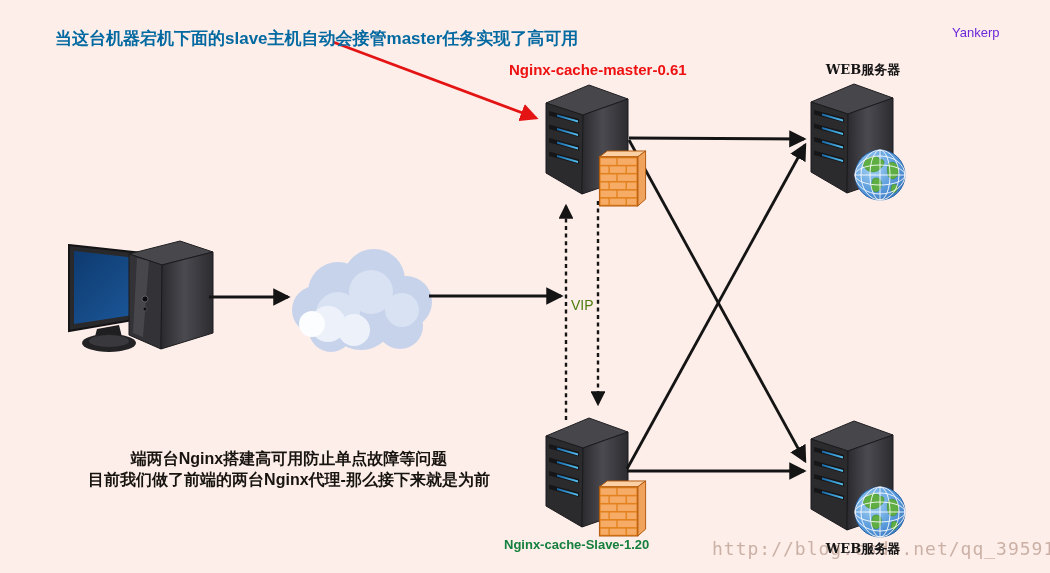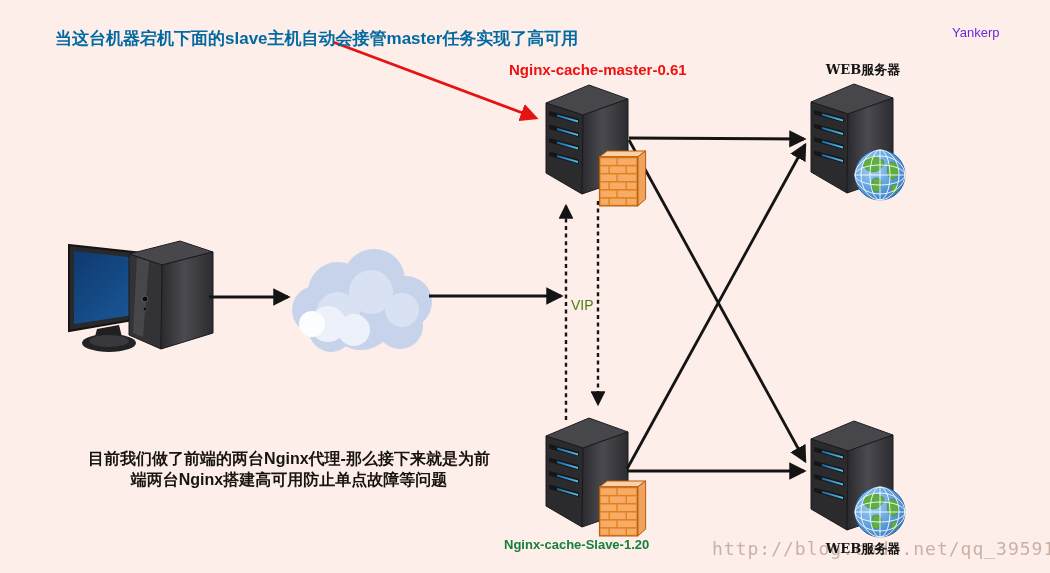--- a/index.html
+++ b/index.html
@@ -193,18 +193,18 @@
     <use href="#sym-globe" x="854" y="486" width="52" height="52"></use>
   </svg>
 
   <div class="label top-note">当这台机器宕机下面的slave主机自动会接管master任务实现了高可用</div>
   <div class="label author">Yankerp</div>
   <div class="label master-label">Nginx-cache-master-0.61</div>
   <div class="label web-label top">WEB服务器</div>
   <div class="label vip-label">VIP</div>
   <div class="label slave-label">Nginx-cache-Slave-1.20</div>
   <div class="bottom-note">
+    <div>端两台Nginx搭建高可用防止单点故障等问题</div>
     <div>目前我们做了前端的两台Nginx代理-那么接下来就是为前</div>
-    <div>端两台Nginx搭建高可用防止单点故障等问题</div>
   </div>
   <div class="label watermark">http://blog.csdn.net/qq_39591494</div>
   <div class="label web-label bottom">WEB服务器</div>
 </div>
 
 </body></html>

